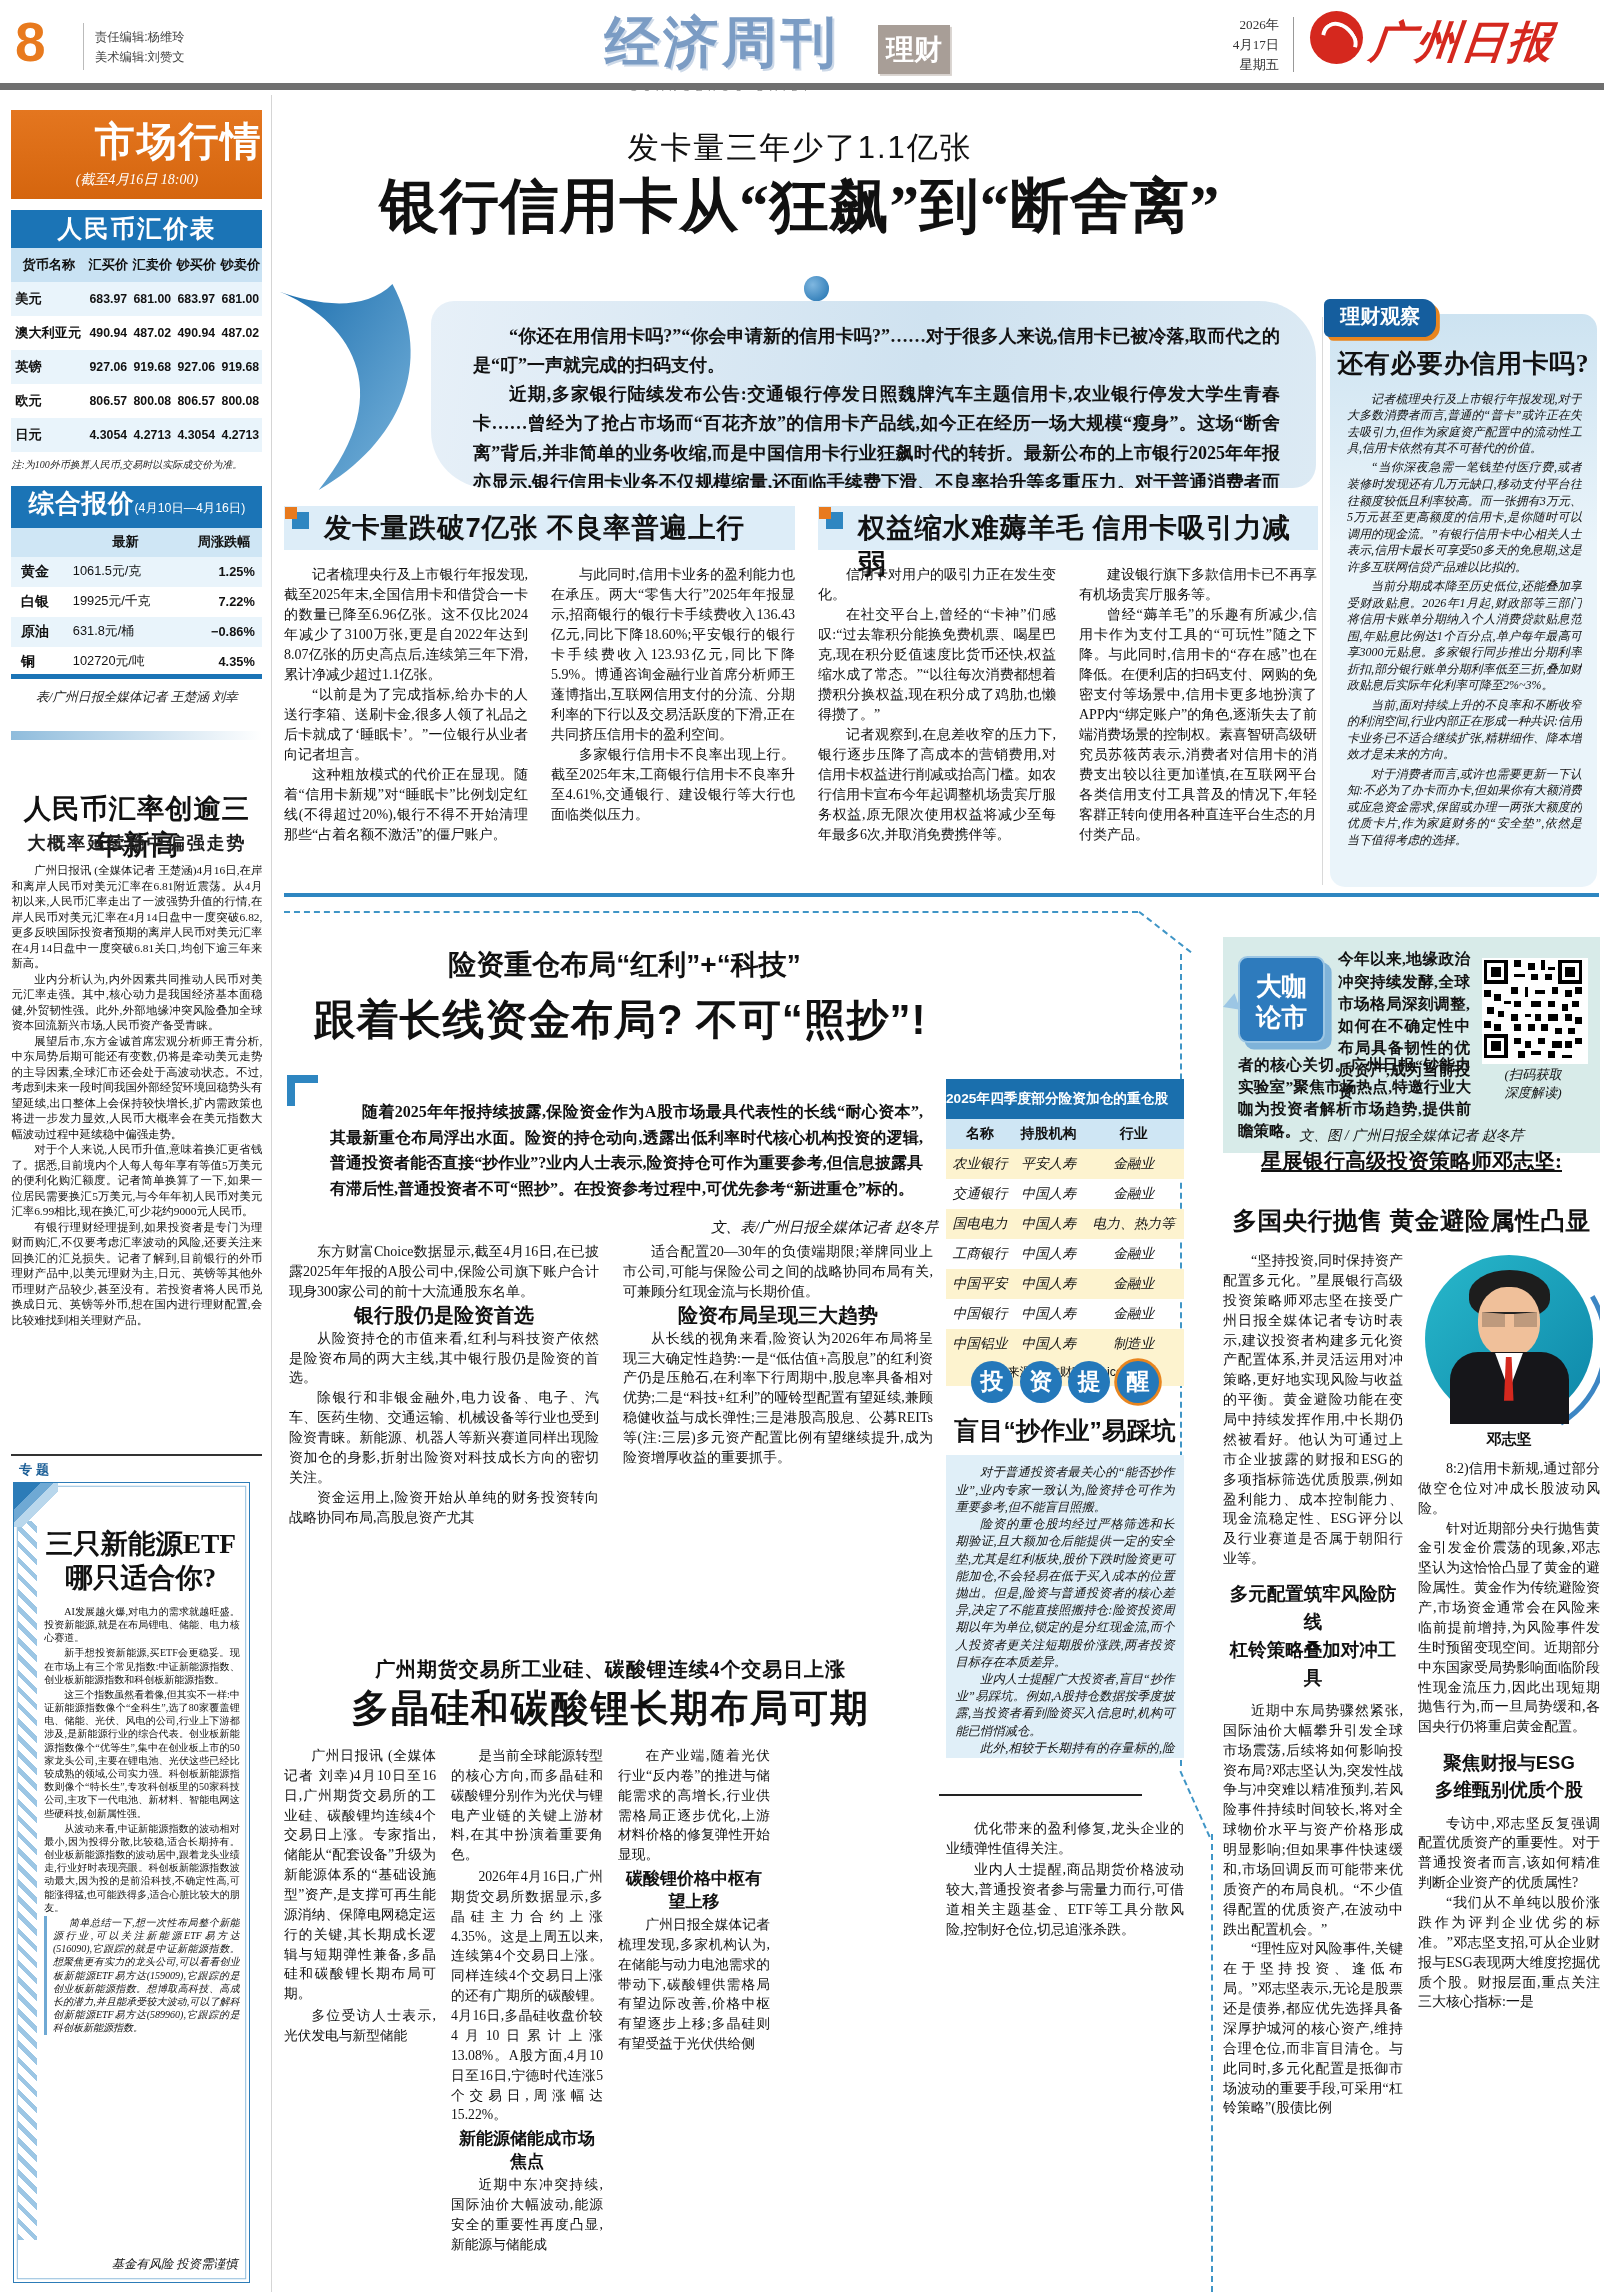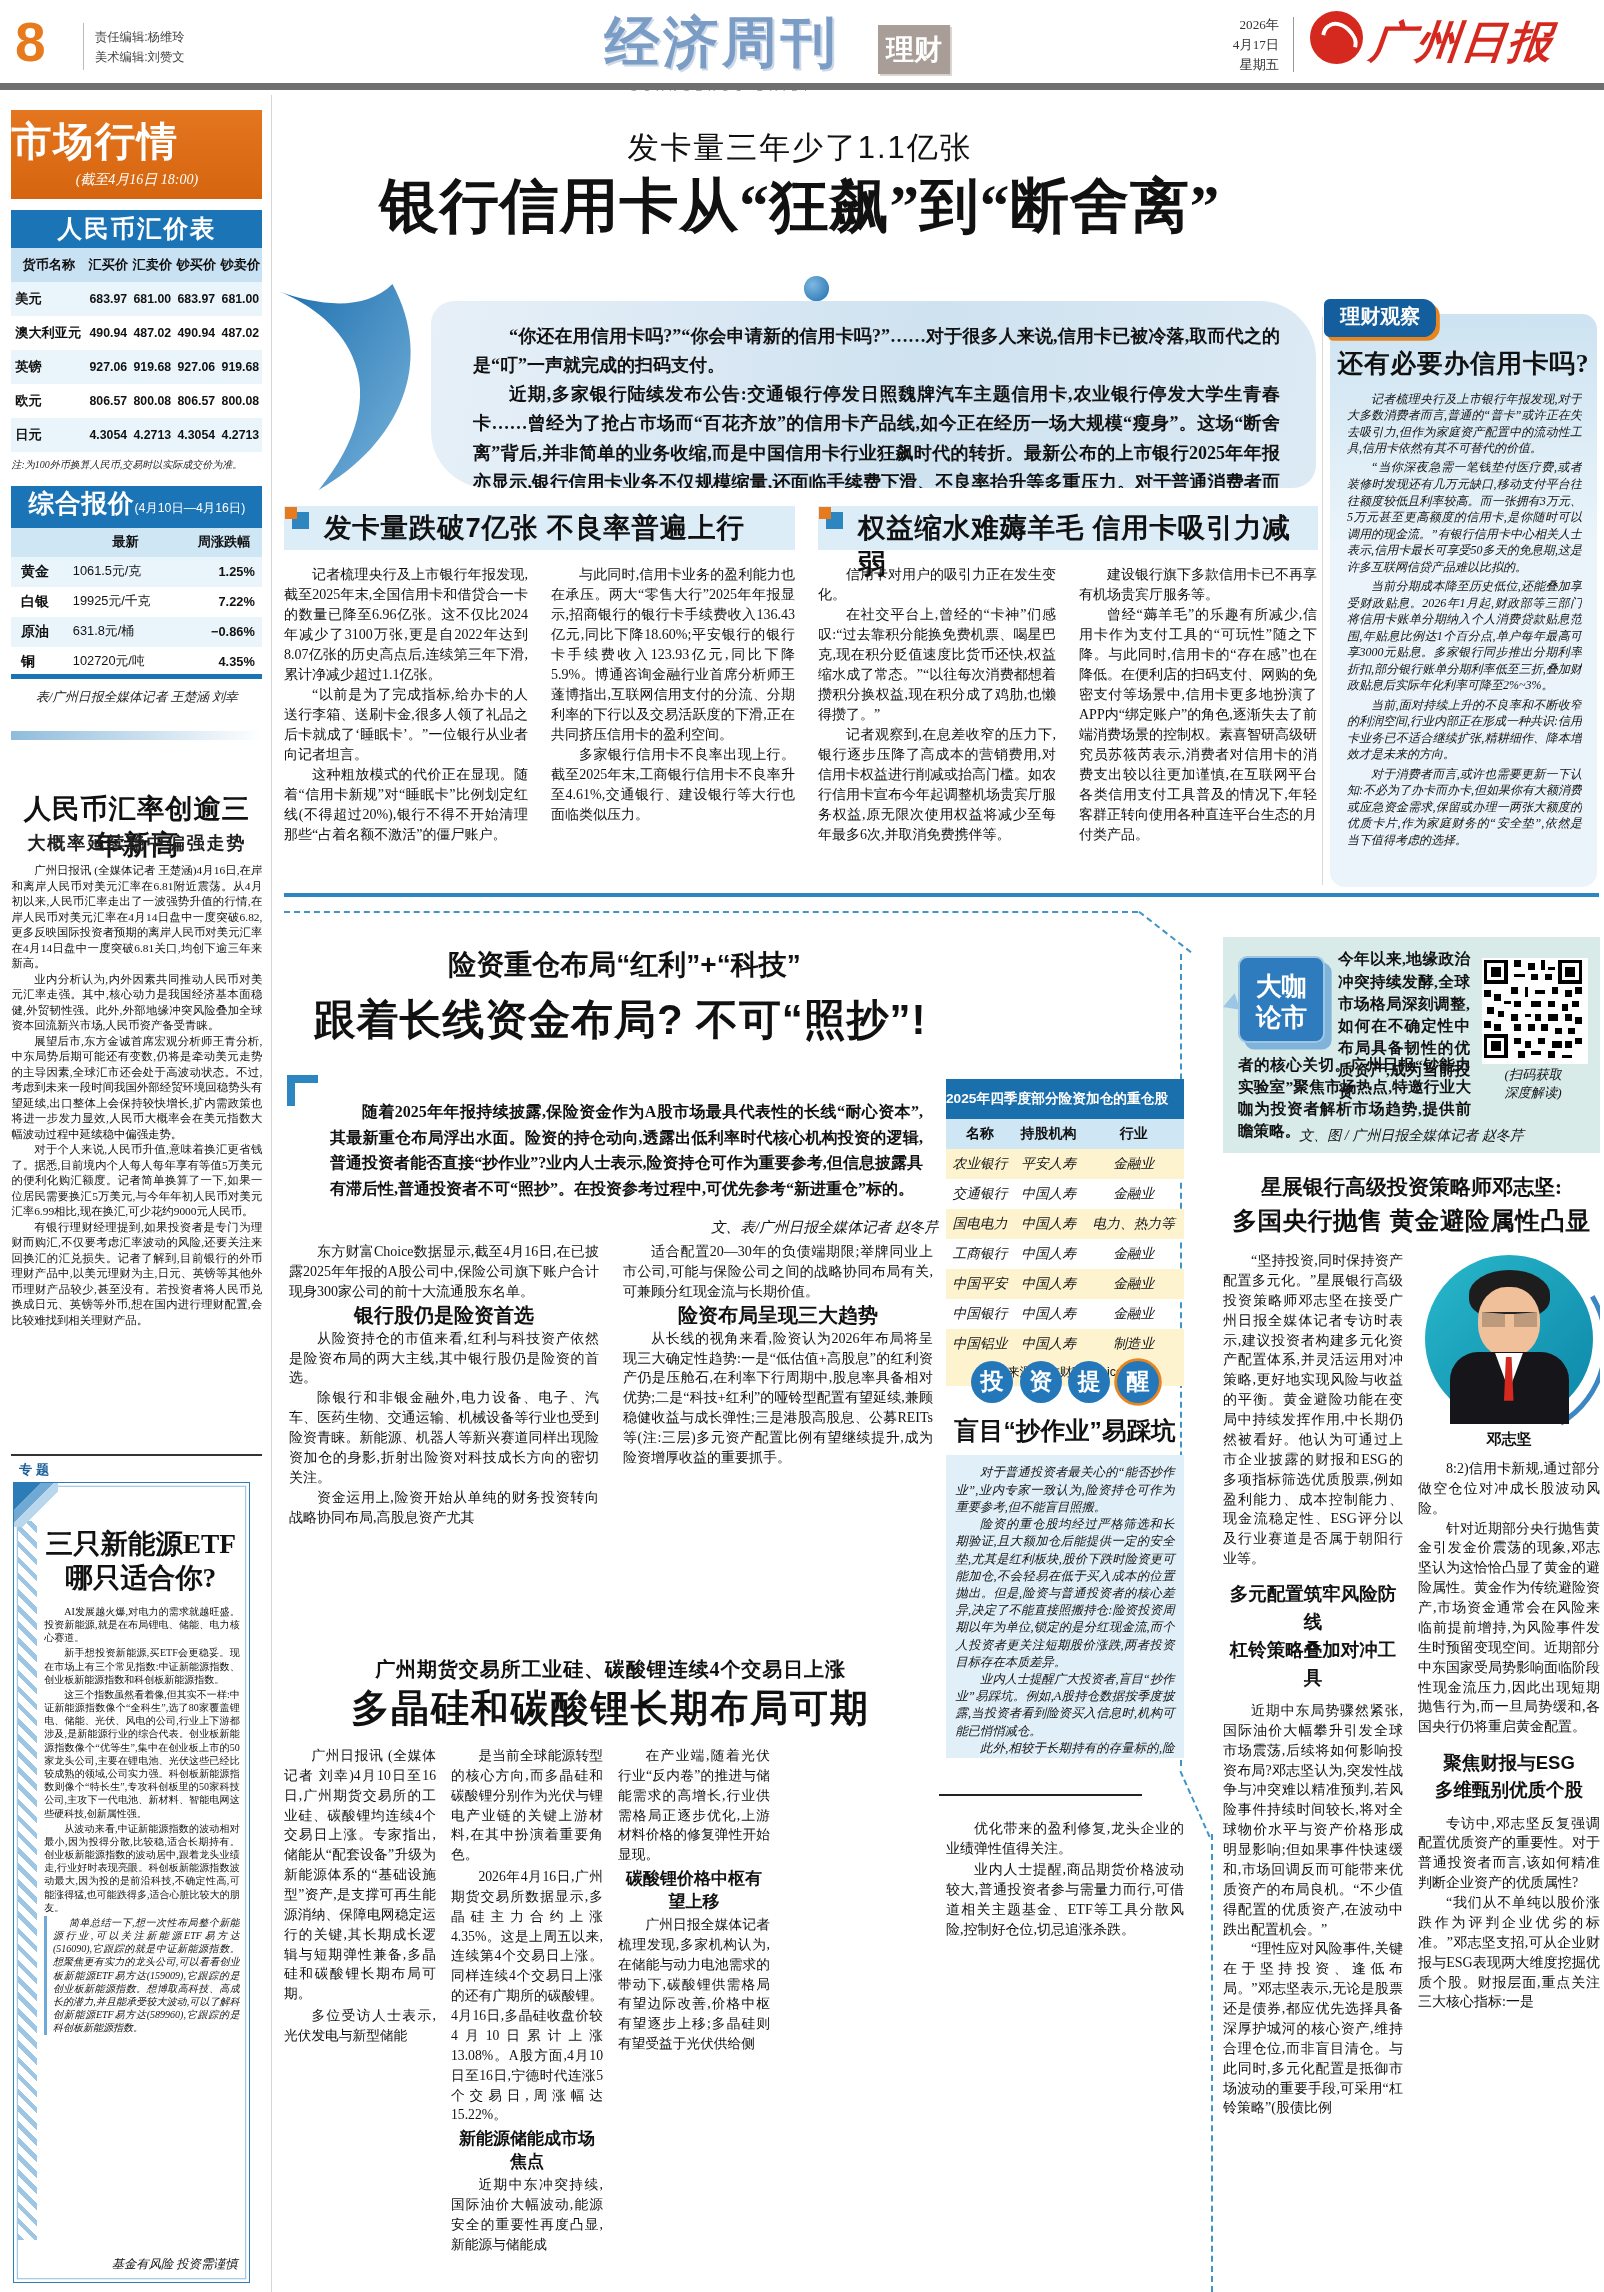--- a/index.html
+++ b/index.html
@@ -27,21 +27,21 @@
       border-radius:50% 50% 50% 50%/60% 60% 40% 40%;border:4.7px solid #fff;border-left-color:transparent;
       border-bottom-color:transparent;transform:rotate(-30deg);}
   .logo-text{left:1370px;top:13.2px;font:900 italic 44px "Liberation Serif",serif;color:#d5281e;
              letter-spacing:1.9px;transform:skewX(-6deg);}
   .hdr-rule{left:0;top:83px;width:1604px;height:6.6px;background:#6f6f6f;}
   .vline-main{left:271px;top:95px;width:0.9px;height:2197px;background:#d5d5d5;}
   .vline-观察{left:1322px;top:317px;width:0.9px;height:568px;background:#d9d9d9;}
 
   
   .mkt-box{left:11.4px;top:110px;width:251px;height:89px;background:linear-gradient(180deg,#e4761f,#d5650e);}
-  .mkt-box .t{font:900 40px "Liberation Serif",serif;color:#fff;text-align:left;padding-top:3.8px;letter-spacing:1.9px;}
+  .mkt-box .t{font:900 40px "Liberation Serif",serif;color:#fff;text-align:right;padding-top:3.8px;letter-spacing:1.9px;}
   .mkt-box .s{font:italic 14px "Liberation Serif",serif;color:#fff;text-align:center;margin-top:1.9px;}
   .blue-bar{background:#1b74b6;color:#fff;text-align:center;}
   .fx-head{left:11.4px;top:210px;width:251px;height:38px;font:800 24.6px "Liberation Serif",serif;line-height:38px;letter-spacing:1.9px;}
   table{border-collapse:collapse;}
   .fx-table{left:11.4px;top:248px;width:251px;font-family:"Liberation Sans",sans-serif;}
   .fx-table th{background:#c9e2f3;font:700 13.2px "Liberation Sans",sans-serif;height:32px;}
   .fx-table td{font:700 12.3px "Liberation Sans",sans-serif;height:32px;text-align:center;}
   .fx-table td:first-child{font:700 13.2px "Liberation Serif",serif;text-align:left;padding-left:3.8px;}
   .fx-table tbody tr:nth-of-type(odd){background:#e9f4fb;}
   .fx-note{left:11.4px;top:458px;width:251px;font:italic 10px "Liberation Serif",serif;color:#222;}
@@ -157,21 +157,21 @@
   .daka-text1{position:absolute;left:115px;top:11.4px;width:132px;font:700 15.6px "Liberation Serif",serif;
       line-height:1.42;text-align:justify;}
   .daka-text2{position:absolute;left:15px;top:117px;width:233px;font:700 15.6px "Liberation Serif",serif;
       line-height:1.42;text-align:justify;}
   .daka-qr{position:absolute;left:259px;top:21px;width:102px;height:102px;background:#fff;padding:1.9px;}
   .daka-qrc{position:absolute;left:257px;top:129px;width:106px;font:italic 13.2px "Liberation Serif",serif;
       text-align:center;line-height:1.35;}
   .daka-by{position:absolute;left:0;bottom:7.6px;width:100%;font:italic 14px "Liberation Serif",serif;text-align:center;}
 
   
-  .dbs-kicker{left:1223px;top:1173px;width:377px;font:700 21px "Liberation Serif",serif;}
+  .dbs-kicker{left:1223px;top:1147px;width:377px;font:700 21px "Liberation Serif",serif;text-decoration:underline;}
   .dbs-head{left:1223px;top:1204px;width:377px;font:900 24.6px "Liberation Serif",serif;letter-spacing:0.5px;}
   .dbs-colA{left:1223px;top:1251px;width:180px;height:1037px;}
   .dbs-colB{left:1418px;top:1251px;width:182px;height:1037px;}
   .dbs-colA,.dbs-colB{font-size:14px;line-height:1.42;overflow:hidden;}
   .dbs-sub{font:800 18.5px "Liberation Sans",sans-serif;text-align:center;line-height:1.5;margin:11.4px 0 9.5px;text-indent:0!important;}
   .photo{position:relative;width:168px;height:168px;margin:3.8px auto 0;}
   .photo .bg{position:absolute;inset:0;border-radius:50%;background:linear-gradient(135deg,#28b8cb,#0d86a8);overflow:hidden;}
   .photo .arc{position:absolute;right:-15px;top:-5.7px;width:180px;height:180px;border-radius:50%;
       border:5.7px solid transparent;border-right-color:#3c86c4;transform:rotate(14deg);}
   .photo .hair{position:absolute;left:44px;top:15px;width:81px;height:49px;border-radius:50% 50% 40% 40%;background:#1d1d1d;}

